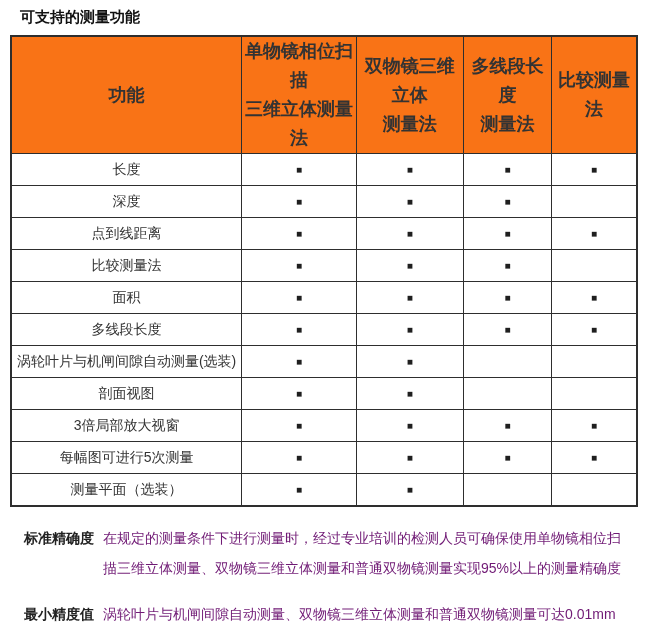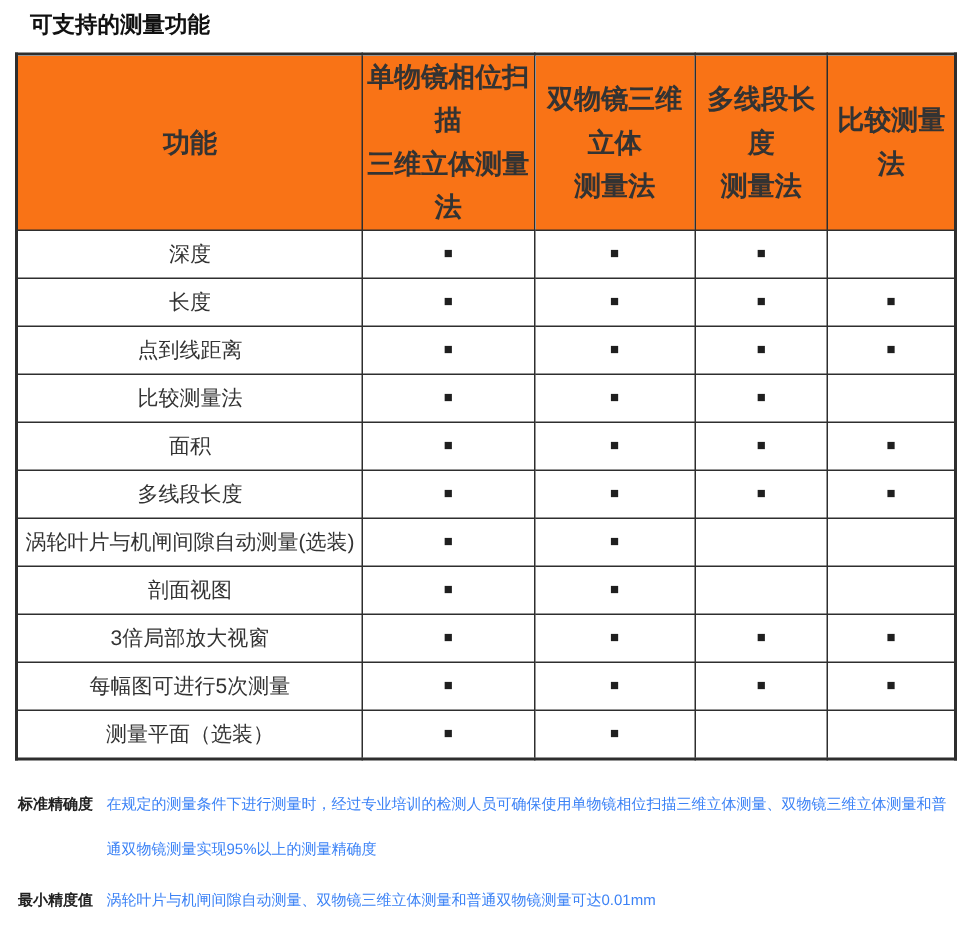--- a/index.html
+++ b/index.html
@@ -55,34 +55,34 @@
     font-size: 10px;
     color: #1f1f1f;
     line-height: 31px;
   }
   .notes {
     margin: 15px 6px 0 8px;
   }
   .note {
     display: flex;
     align-items: flex-start;
-    font-size: 10px;
+    font-size: 14px;
     line-height: 30px;
-    margin: 4px;
+    margin: 16px;
   }
   .note-term {
     flex: 0 0 auto;
     font-weight: bold;
     color: #222222;
     margin-right: 9px;
     white-space: nowrap;
   }
   .note-text {
     flex: 1 1 auto;
-    color: #3b82f6;
+    color: #701a75;
   }
 </style>
 </head>
 <body>
 
 <h1 class="page-title">可支持的测量功能</h1>
 
 <table class="support-table">
   <colgroup>
     <col style="width:230px">
@@ -108,32 +108,32 @@
           <div>多线段长度</div>
           <div>测量法</div>
         </th>
         <th>
           <div>比较测量法</div>
         </th>
       </tr>
   </thead>
   <tbody id="table-body">
       <tr>
+        <td>长度</td>
+        <td class="mark-cell">■</td>
+        <td class="mark-cell">■</td>
+        <td class="mark-cell">■</td>
+        <td class="mark-cell">■</td>
+      </tr>
+      <tr>
         <td>深度</td>
         <td class="mark-cell">■</td>
         <td class="mark-cell">■</td>
         <td class="mark-cell">■</td>
         <td class="mark-cell"></td>
-      </tr>
-      <tr>
-        <td>长度</td>
-        <td class="mark-cell">■</td>
-        <td class="mark-cell">■</td>
-        <td class="mark-cell">■</td>
-        <td class="mark-cell">■</td>
       </tr>
       <tr>
         <td>点到线距离</td>
         <td class="mark-cell">■</td>
         <td class="mark-cell">■</td>
         <td class="mark-cell">■</td>
         <td class="mark-cell">■</td>
       </tr>
       <tr>
         <td>比较测量法</td>

